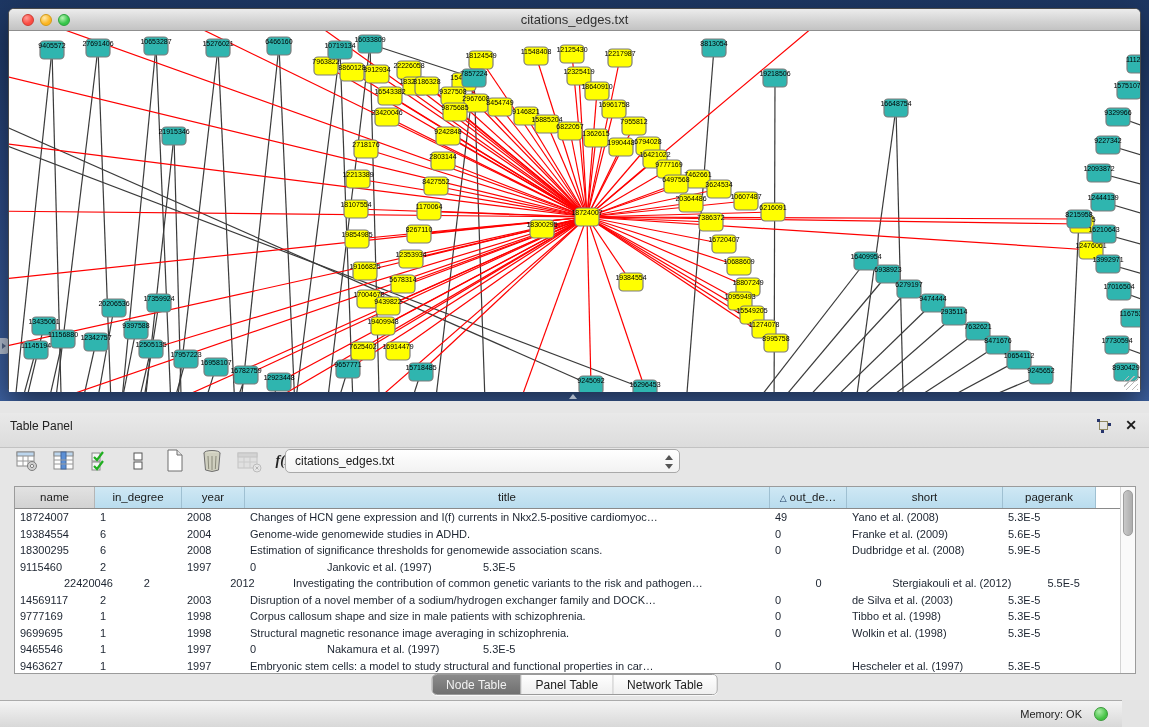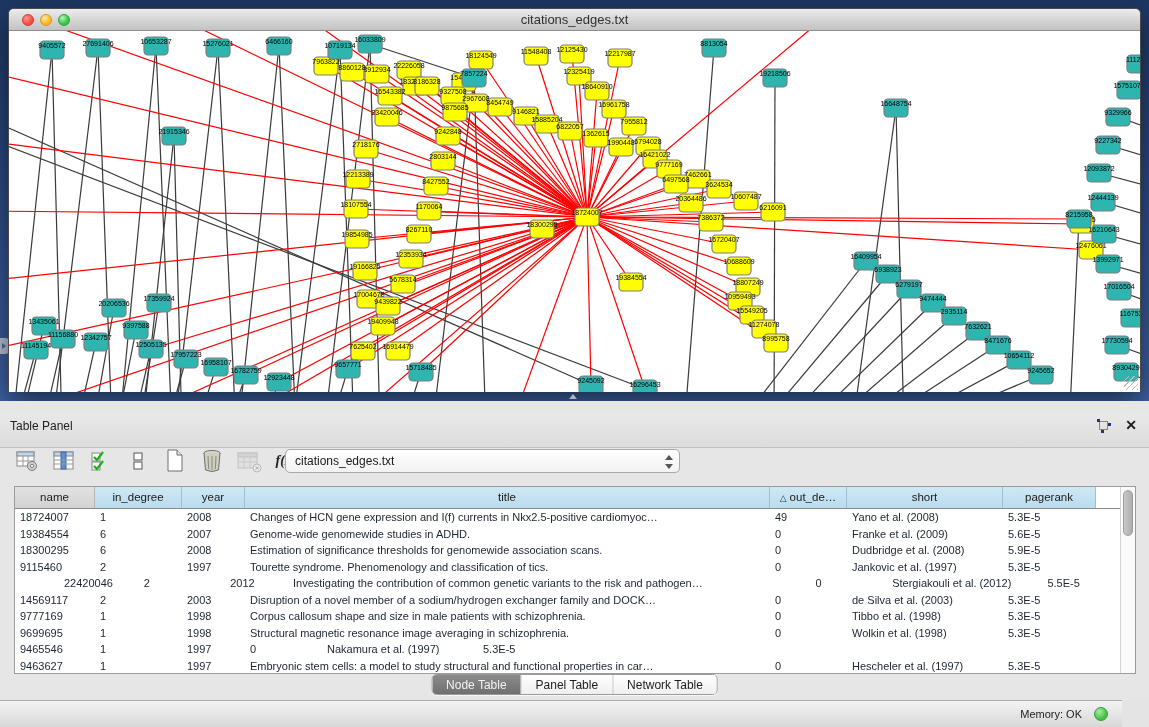--- a/index.html
+++ b/index.html
@@ -834,40 +834,39 @@
             <div class="td" style="width: 87px;">1</div>
             <div class="td" style="width: 63px;">2008</div>
             <div class="td" style="width: 525px;">Changes of HCN gene expression and I(f) currents in Nkx2.5-positive cardiomyoc…</div>
             <div class="td" style="width: 77px;">49</div>
             <div class="td" style="width: 156px;">Yano et al. (2008)</div>
             <div class="td" style="width: 93px;">5.3E-5</div>
           </div>
           <div class="trow">
             <div class="td" style="width: 80px;">19384554</div>
             <div class="td" style="width: 87px;">6</div>
-            <div class="td" style="width: 63px;">2007</div>
+            <div class="td" style="width: 63px;">2004</div>
             <div class="td" style="width: 525px;">Genome-wide genomewide studies in ADHD.</div>
             <div class="td" style="width: 77px;">0</div>
             <div class="td" style="width: 156px;">Franke et al. (2009)</div>
             <div class="td" style="width: 93px;">5.6E-5</div>
           </div>
           <div class="trow">
             <div class="td" style="width: 80px;">18300295</div>
             <div class="td" style="width: 87px;">6</div>
             <div class="td" style="width: 63px;">2008</div>
             <div class="td" style="width: 525px;">Estimation of significance thresholds for genomewide association scans.</div>
             <div class="td" style="width: 77px;">0</div>
             <div class="td" style="width: 156px;">Dudbridge et al. (2008)</div>
             <div class="td" style="width: 93px;">5.9E-5</div>
           </div>
           <div class="trow">
             <div class="td" style="width: 80px;">9115460</div>
             <div class="td" style="width: 87px;">2</div>
             <div class="td" style="width: 63px;">1997</div>
-            <div class="td" style="width: 525px;">Tourette syndrome. Phenomenology and classification of tics.</div>
             <div class="td" style="width: 77px;">0</div>
             <div class="td" style="width: 156px;">Jankovic et al. (1997)</div>
             <div class="td" style="width: 93px;">5.3E-5</div>
           </div>
           <div class="trow">
             <div class="td" style="width: 80px; margin-left: 44px;">22420046</div>
             <div class="td" style="width: 87px;">2</div>
             <div class="td" style="width: 63px;">2012</div>
             <div class="td" style="width: 525px;">Investigating the contribution of common genetic variants to the risk and pathogen…</div>
             <div class="td" style="width: 77px;">0</div>

